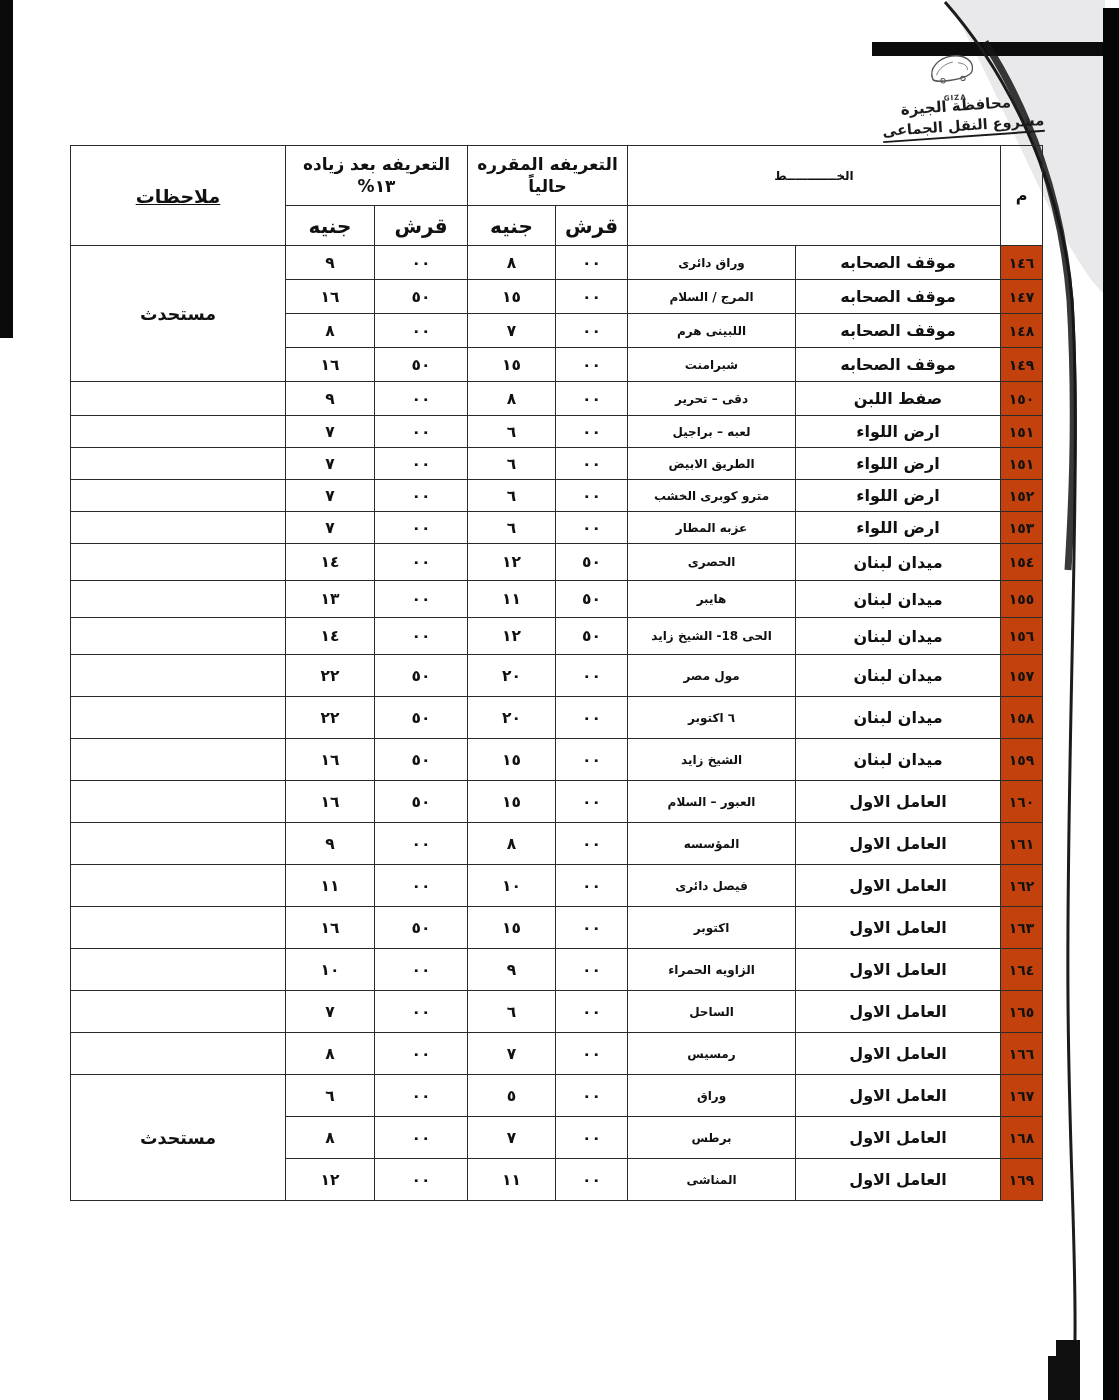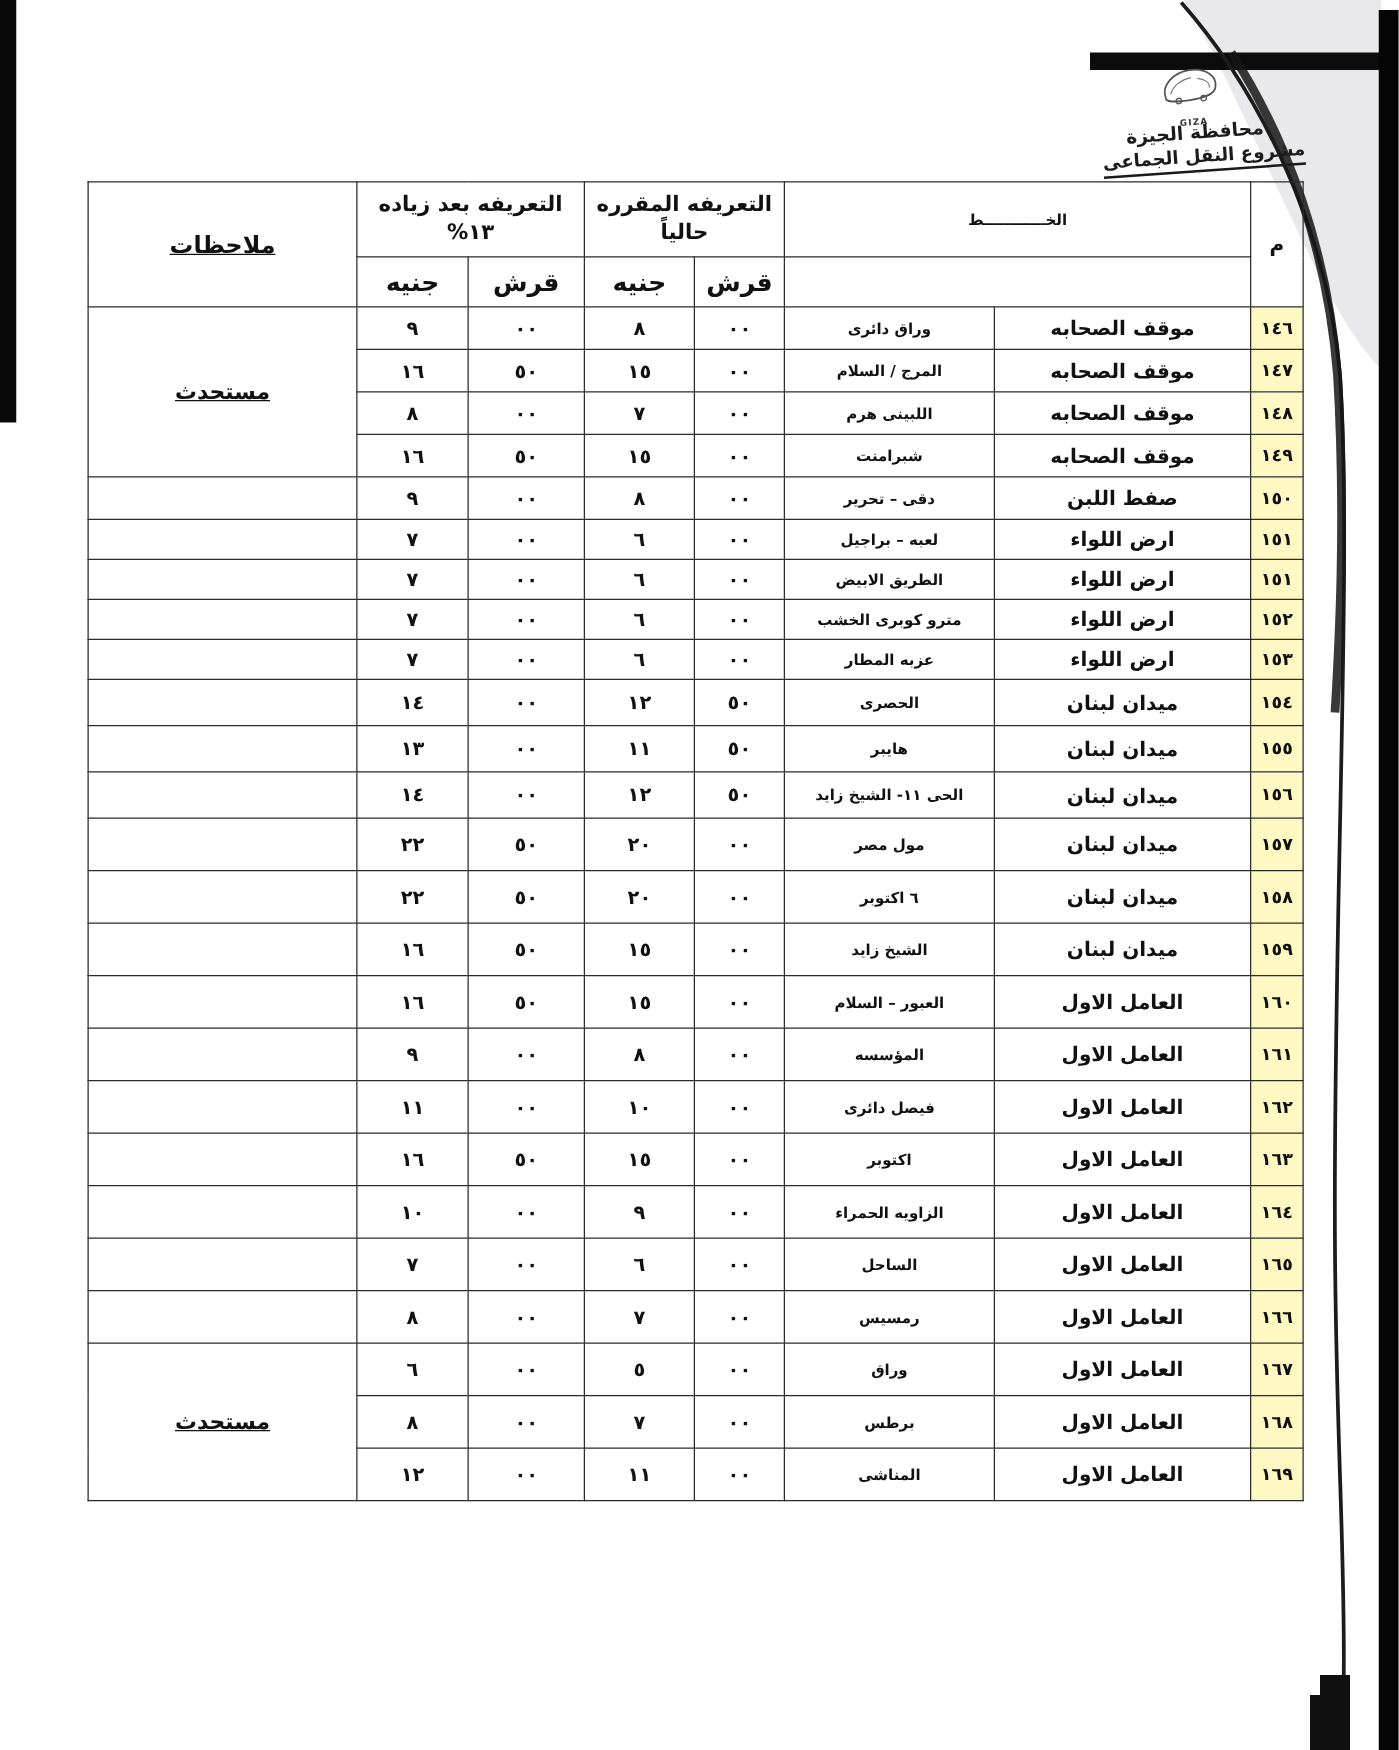--- a/index.html
+++ b/index.html
@@ -31,25 +31,25 @@
     border:1.7px solid #2b2b2b;padding:0 2px;text-align:center;
     vertical-align:middle;font-weight:bold;overflow:hidden;
   }
   tr.head-main{height:60px;}
   tr.head-sub{height:40px;}
   th.h-serial{font-size:16px;}
   th.h-line{font-size:12px;letter-spacing:1px;}
   th.h-fare{font-size:17px;line-height:1.25;}
   th.h-notes{font-size:19px;text-decoration:underline;}
   th.h-unit{font-size:20px;}
-  td.c-serial{font-size:14px;background:#fef9c3;}
+  td.c-serial{font-size:14px;background:#c2410c;}
   td.c-origin{font-size:16px;}
   td.c-dest{font-size:12px;}
   td.c-cur-piasters,td.c-cur-pounds,td.c-new-piasters,td.c-new-pounds{font-size:15.5px;}
-  td.c-note{font-size:17px;text-decoration:underline;}
+  td.c-note{font-size:17px;}
   td.note-merged{font-size:17.5px;}
 </style>
 </head>
 <body>
 
 <svg id="artifacts" width="1119" height="1400" viewBox="0 0 1119 1400">
 
   <rect x="0" y="0" width="13" height="338" fill="#0a0a0a"></rect>
 
   <path d="M947,0 L1105,0 L1105,295 C1058,252 1002,92 947,0 Z" fill="#e9e9eb"></path>
@@ -213,21 +213,21 @@
         <td class="c-dest">هايبر</td>
         <td class="c-cur-piasters">٥٠</td>
         <td class="c-cur-pounds">١١</td>
         <td class="c-new-piasters">٠٠</td>
         <td class="c-new-pounds">١٣</td>
         <td class="c-note"></td>
       </tr>
       <tr style="height: 37px;">
         <td class="c-serial">١٥٦</td>
         <td class="c-origin">ميدان لبنان</td>
-        <td class="c-dest">الحى ١١- الشيخ زايد</td>
+        <td class="c-dest">الحى 18- الشيخ زايد</td>
         <td class="c-cur-piasters">٥٠</td>
         <td class="c-cur-pounds">١٢</td>
         <td class="c-new-piasters">٠٠</td>
         <td class="c-new-pounds">١٤</td>
         <td class="c-note"></td>
       </tr>
       <tr style="height: 42px;">
         <td class="c-serial">١٥٧</td>
         <td class="c-origin">ميدان لبنان</td>
         <td class="c-dest">مول مصر</td>

